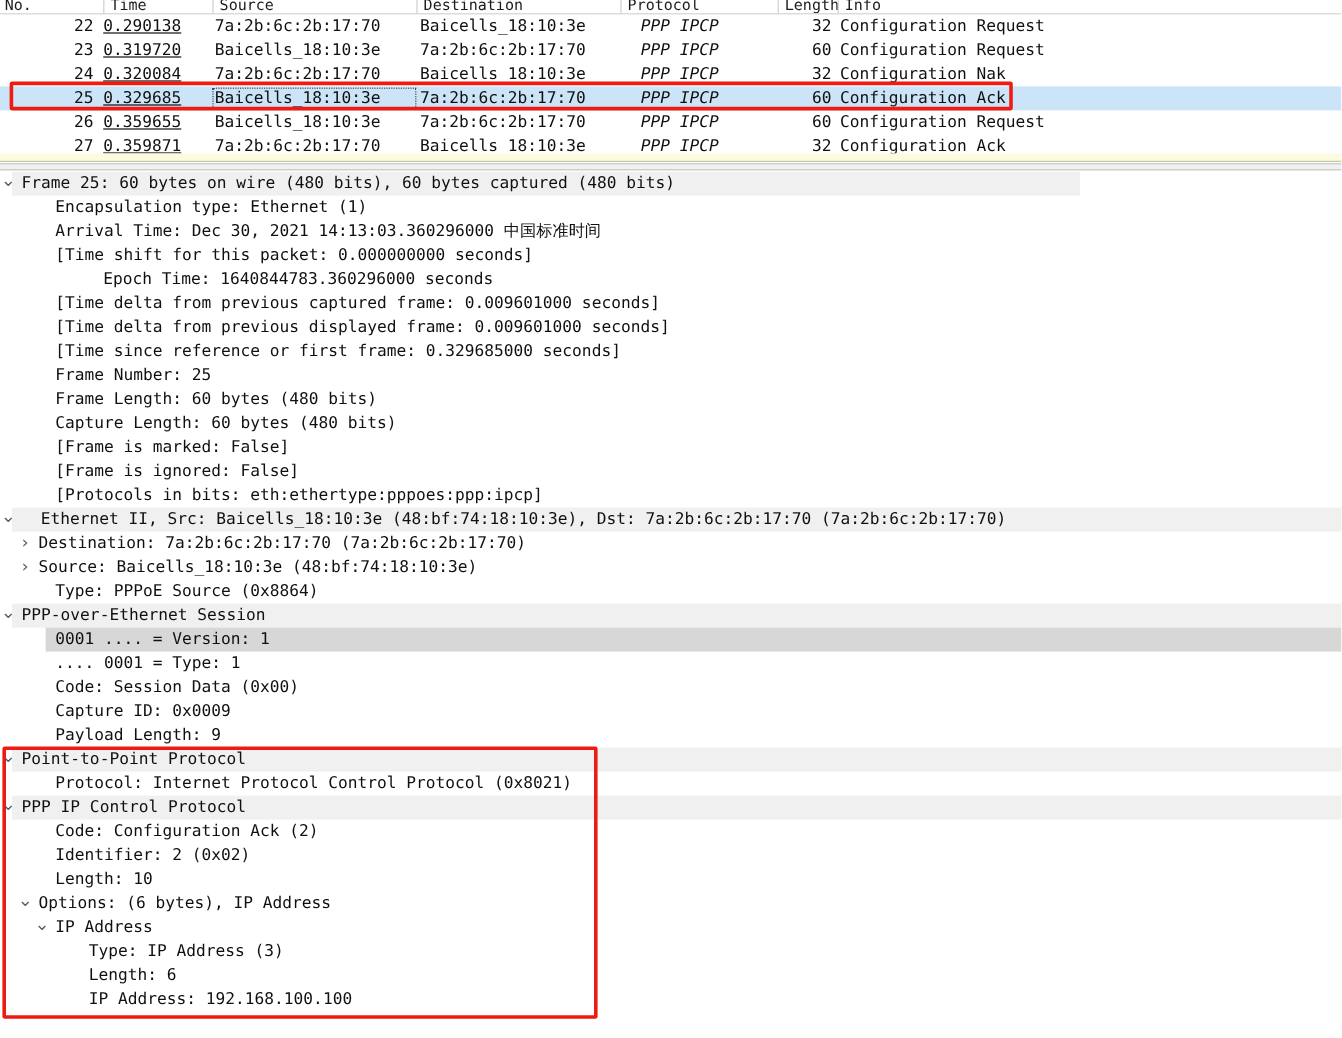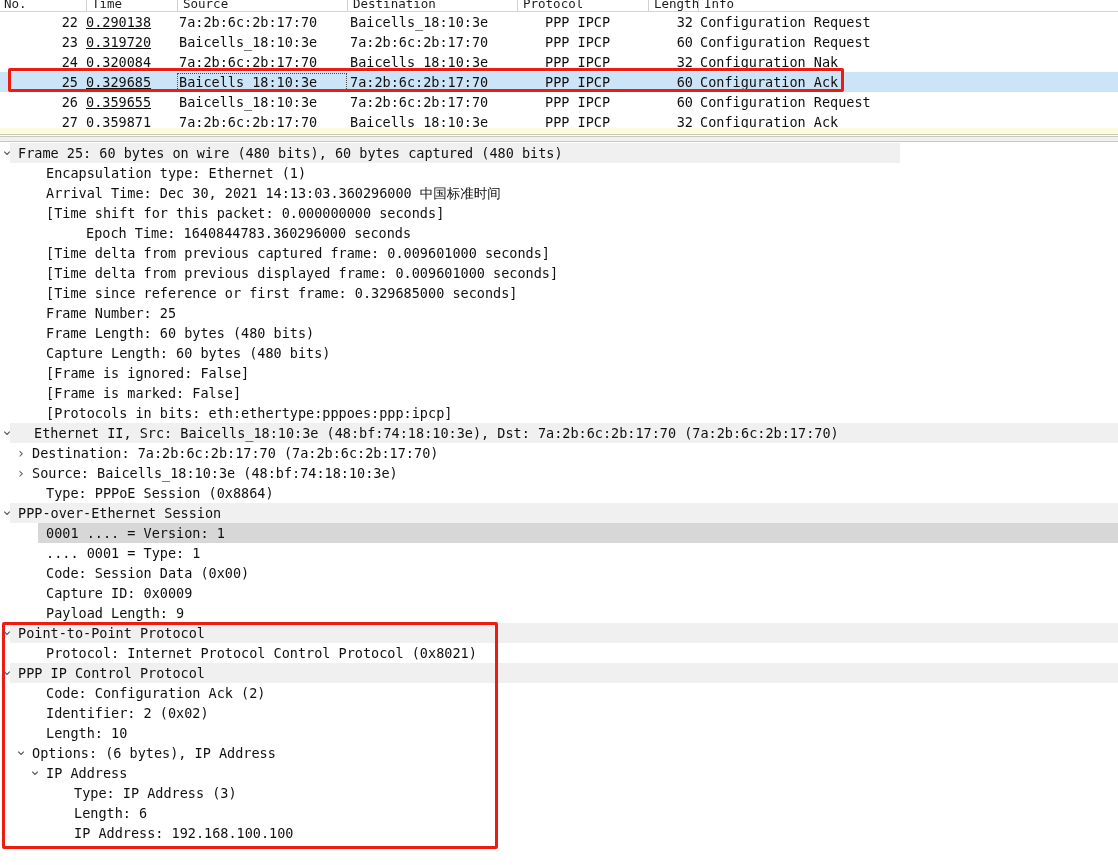--- a/index.html
+++ b/index.html
@@ -36,21 +36,21 @@
   }
   .prow.selected { background: #cce4f7; }
   .prow .c {
     position: absolute; top: 0; font-size: 13.5px; color: #101010;
     white-space: nowrap; letter-spacing: 0px;
   }
   .c-no     { left: 0px;   width: 78px;  text-align: right; }
   .c-time   { left: 86px;  width: 90px;  text-align: left; text-decoration: underline; }
   .c-src    { left: 179px; width: 165px; text-align: left; }
   .c-dst    { left: 350px; width: 165px; text-align: left; }
-  .c-proto  { left: 545px; width: 80px;  text-align: left; }
+  .c-proto  { left: 519px; width: 80px;  text-align: right; font-style: italic; }
   .c-len    { left: 645px; width: 48px;  text-align: right; }
   .c-info   { left: 680px; text-align: left; margin-left: 20px; }
   .focus-cell-src {
     position: absolute; left: 177px; top: 1px; width: 170px; height: 18px;
     border: 1px dotted #4a4a4a;
   }
 
   
   .redbox-row {
     position: absolute; left: 8px; top: 68px; width: 836px; height: 24px;
@@ -212,43 +212,43 @@
         <div class="drow">
           <span class="dtext" style="left: 46px;">Frame Number: 25</span>
         </div>
         <div class="drow">
           <span class="dtext" style="left: 46px;">Frame Length: 60 bytes (480 bits)</span>
         </div>
         <div class="drow">
           <span class="dtext" style="left: 46px;">Capture Length: 60 bytes (480 bits)</span>
         </div>
         <div class="drow">
+          <span class="dtext" style="left: 46px;">[Frame is marked: False]</span>
+        </div>
+        <div class="drow">
           <span class="dtext" style="left: 46px;">[Frame is ignored: False]</span>
-        </div>
-        <div class="drow">
-          <span class="dtext" style="left: 46px;">[Frame is marked: False]</span>
         </div>
         <div class="drow">
           <span class="dtext" style="left: 46px;">[Protocols in bits: eth:ethertype:pppoes:ppp:ipcp]</span>
         </div>
         <div class="drow">
           <div class="partial-shade-light" style="left: 10px; width: 1118px;"></div>
           <span class="twisty" style="left: 0px; font-size: 15px; line-height: 14px;">⌄</span>
           <span class="dtext" style="left: 18px; margin-left: 16px;">Ethernet II, Src: Baicells_18:10:3e (48:bf:74:18:10:3e), Dst: 7a:2b:6c:2b:17:70 (7a:2b:6c:2b:17:70)</span>
         </div>
         <div class="drow">
           <span class="twisty" style="left: 14px; font-size: 14px;">›</span>
           <span class="dtext" style="left: 32px;">Destination: 7a:2b:6c:2b:17:70 (7a:2b:6c:2b:17:70)</span>
         </div>
         <div class="drow">
           <span class="twisty" style="left: 14px; font-size: 14px;">›</span>
           <span class="dtext" style="left: 32px;">Source: Baicells_18:10:3e (48:bf:74:18:10:3e)</span>
         </div>
         <div class="drow">
-          <span class="dtext" style="left: 46px;">Type: PPPoE Session (0x8864)</span>
+          <span class="dtext" style="left: 46px;">Type: PPPoE Source (0x8864)</span>
         </div>
         <div class="drow">
           <div class="partial-shade-light" style="left: 10px; width: 1118px;"></div>
           <span class="twisty" style="left: 0px; font-size: 15px; line-height: 14px;">⌄</span>
           <span class="dtext" style="left: 18px;">PPP-over-Ethernet Session</span>
         </div>
         <div class="drow">
           <div class="partial-shade" style="left: 38px; width: 1080px;"></div>
           <span class="dtext" style="left: 46px;">0001 .... = Version: 1</span>
         </div>

